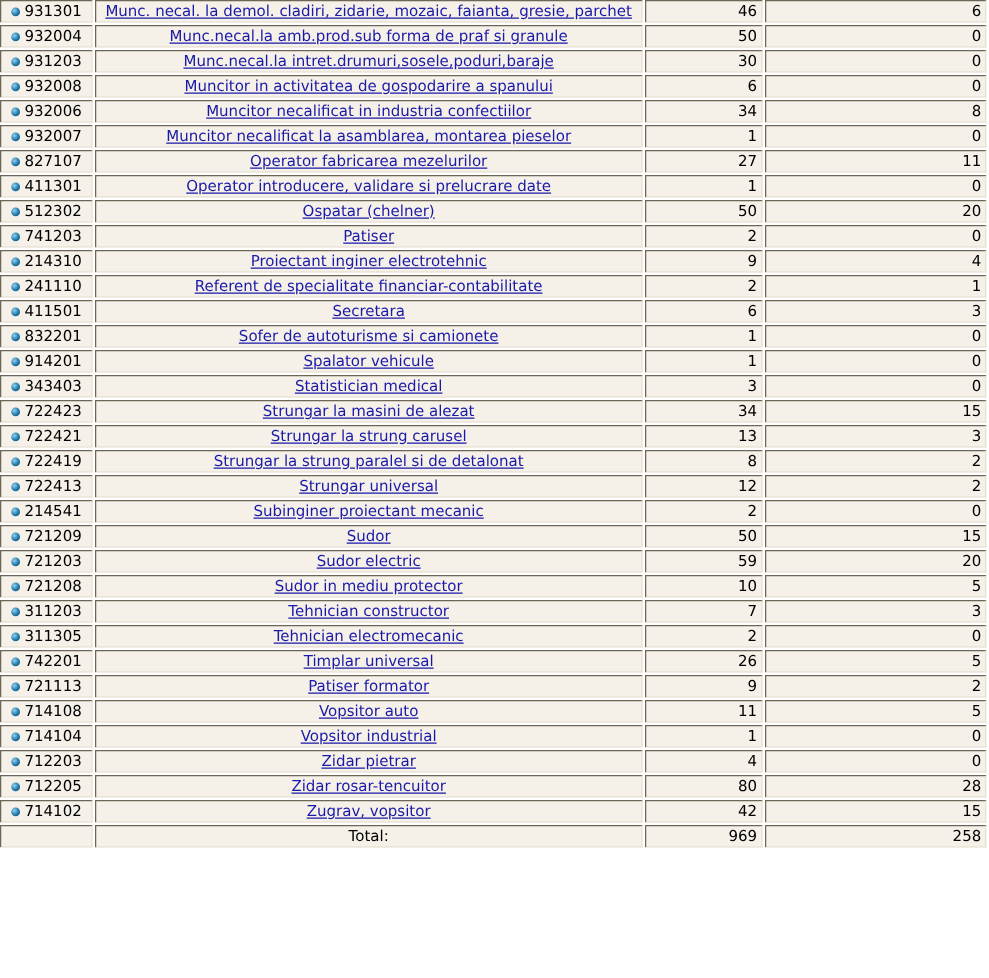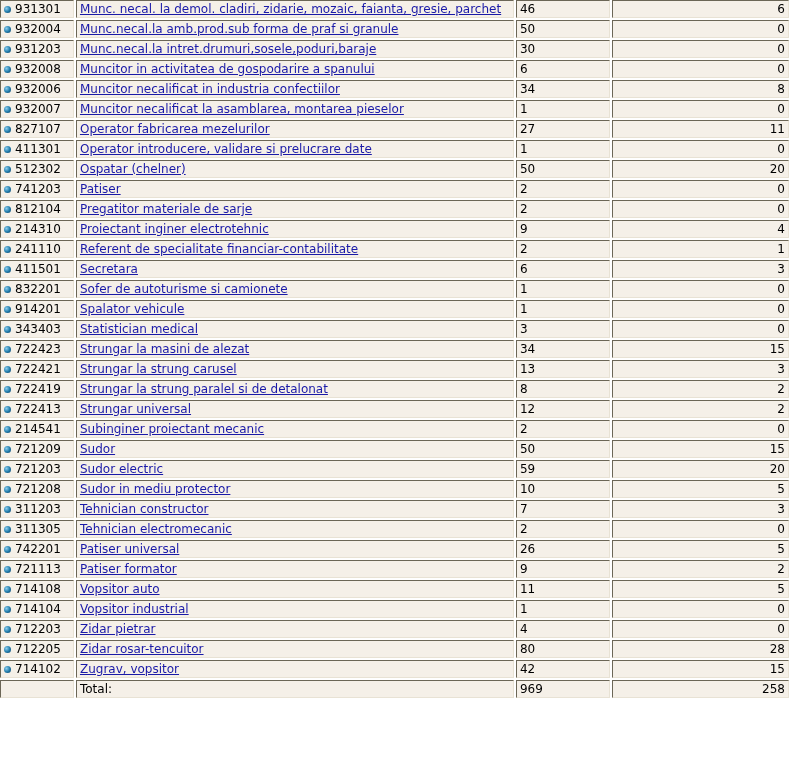--- a/index.html
+++ b/index.html
@@ -10,23 +10,23 @@
       height: 14px;
       padding: 1px 3px 1px 3px;
       border-top: 1px solid #6b6656;
       border-left: 1px solid #6b6656;
       border-right: 1px solid #e8e2d4;
       border-bottom: 1px solid #e8e2d4;
       white-space: nowrap;
       color: #000;
       line-height: 14px;
     }
-    td.code { width: 66px; padding-left: 2px; }
-    td.name { width: 430px; }
-    td.n1 { width: 86px; }
+    td.code { width: 66px; padding-left: 2px; text-align: center; }
+    td.name { width: 430px; text-align: center; }
+    td.n1 { width: 86px; text-align: right; }
     td.n2 { width: 170px; text-align: right; }
     .bullet {
       display: inline-block; width: 7px; height: 7px; border-radius: 50%;
       background: radial-gradient(circle at 35% 35%, #8fd0f0 0%, #1f79a8 55%, #0b3f66 100%);
       margin-right: 4px; vertical-align: 0px;
     }
     a.job { color: #1a1aa8; text-decoration: underline; }
     td.blank { background: #ffffff; border-color: #ffffff; }
     .total-label, .total-val { font-weight: normal; }
   </style>
@@ -99,26 +99,20 @@
   </tr>
 
 
   <tr>
     <td class="code"><span class="bullet"></span><span>741203</span></td>
     <td class="name"><a class="job" href="#">Patiser</a></td>
     <td class="n1">2</td>
     <td class="n2">0</td>
   </tr>
 
-  <tr>
-    <td class="code"><span class="bullet"></span><span>812104</span></td>
-    <td class="name"><a class="job" href="#">Pregatitor materiale de sarje</a></td>
-    <td class="n1">2</td>
-    <td class="n2">0</td>
-  </tr>
 
   <tr>
     <td class="code"><span class="bullet"></span><span>214310</span></td>
     <td class="name"><a class="job" href="#">Proiectant inginer electrotehnic</a></td>
     <td class="n1">9</td>
     <td class="n2">4</td>
   </tr>
 
   <tr>
     <td class="code"><span class="bullet"></span><span>241110</span></td>
@@ -221,21 +215,21 @@
 
   <tr>
     <td class="code"><span class="bullet"></span><span>311305</span></td>
     <td class="name"><a class="job" href="#">Tehnician electromecanic</a></td>
     <td class="n1">2</td>
     <td class="n2">0</td>
   </tr>
 
   <tr>
     <td class="code"><span class="bullet"></span><span>742201</span></td>
-    <td class="name"><a class="job" href="#">Patiser universal</a></td>
+    <td class="name"><a class="job" href="#">Timplar universal</a></td>
     <td class="n1">26</td>
     <td class="n2">5</td>
   </tr>
 
 
   <tr>
     <td class="code"><span class="bullet"></span><span>721113</span></td>
     <td class="name"><a class="job" href="#">Patiser formator</a></td>
     <td class="n1">9</td>
     <td class="n2">2</td>

